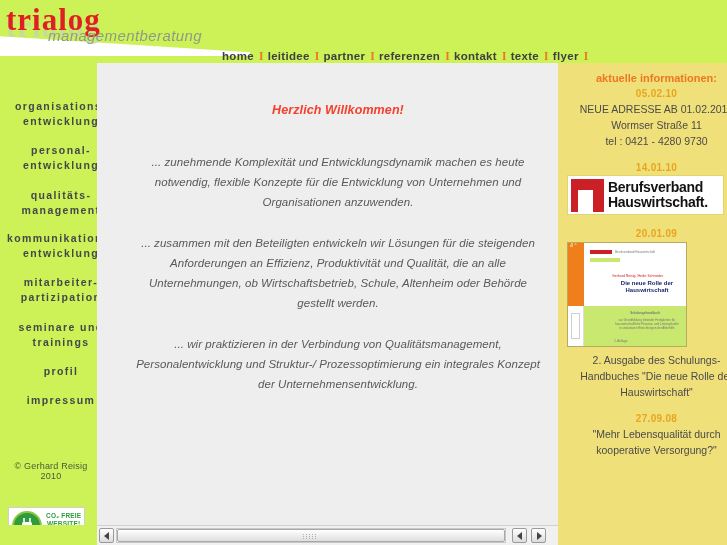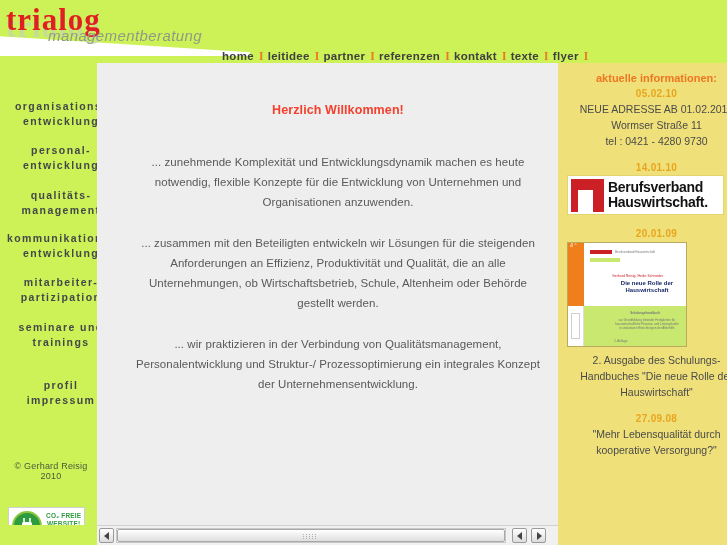--- a/index.html
+++ b/index.html
@@ -163,21 +163,21 @@
   }
 
   
   #main {
     position: absolute;
     left: 97px; top: 63px;
     width: 461px; height: 462px;
     background: #eeeeee;
     overflow: hidden;
   }
-  #main .inner { padding: 40px 12px 10px 33px; }
+  #main .inner { padding: 40px 12px 10px 33px; font-style: italic; }
   .welcome {
     color: #f4402c;
     font-size: 12.5px;
     font-weight: bold;
     margin: 0 0 35px 0;
     letter-spacing: .1px;
   }
   .para {
     color: #595959;
     font-size: 11.5px;
@@ -394,21 +394,21 @@
         <div class="side-item" style="top: 80px;">personal-
 entwicklung</div>
         <div class="side-item" style="top: 125px;">qualitäts-
 management</div>
         <div class="side-item" style="top: 168px;">kommunikations-
 entwicklung</div>
         <div class="side-item" style="top: 212px;">mitarbeiter-
 partizipation</div>
         <div class="side-item" style="top: 257px;">seminare und
 trainings</div>
-        <div class="side-item" style="top: 315px;">profil</div>
+        <div class="side-item" style="top: 301px;">profil</div>
         <div class="side-item" style="top: 330px;">impressum</div>
       </div>
 
     <div id="copyright">© Gerhard Reisig 2010</div>
 
     <div id="strato">
       <div class="circ"></div>
       <svg class="plug" viewBox="0 0 14 16">
         <path d="M4 1 L4 5 M10 1 L10 5" stroke="#ffffff" stroke-width="1.6" fill="none"></path>
         <rect x="2" y="5" width="10" height="6" rx="1.5" fill="#ffffff"></rect>

